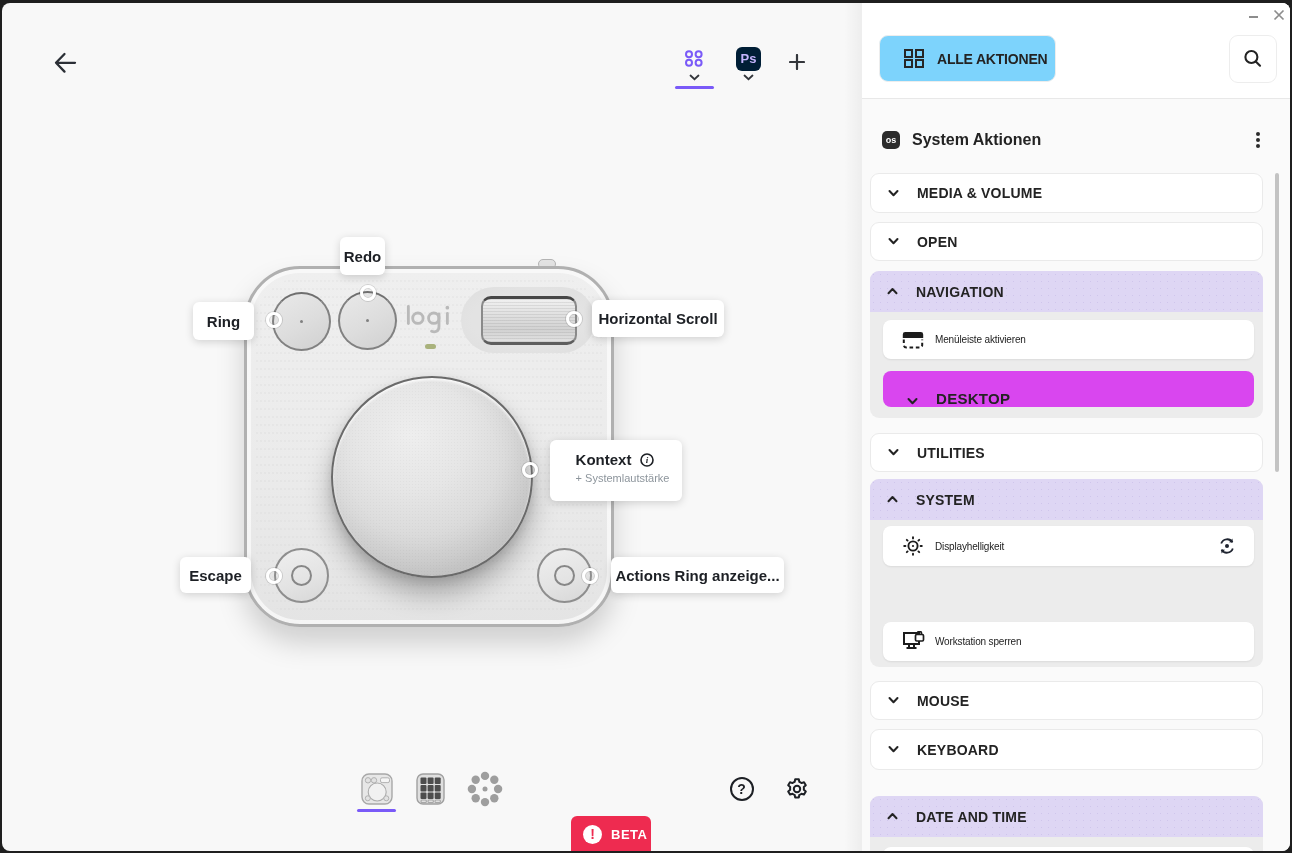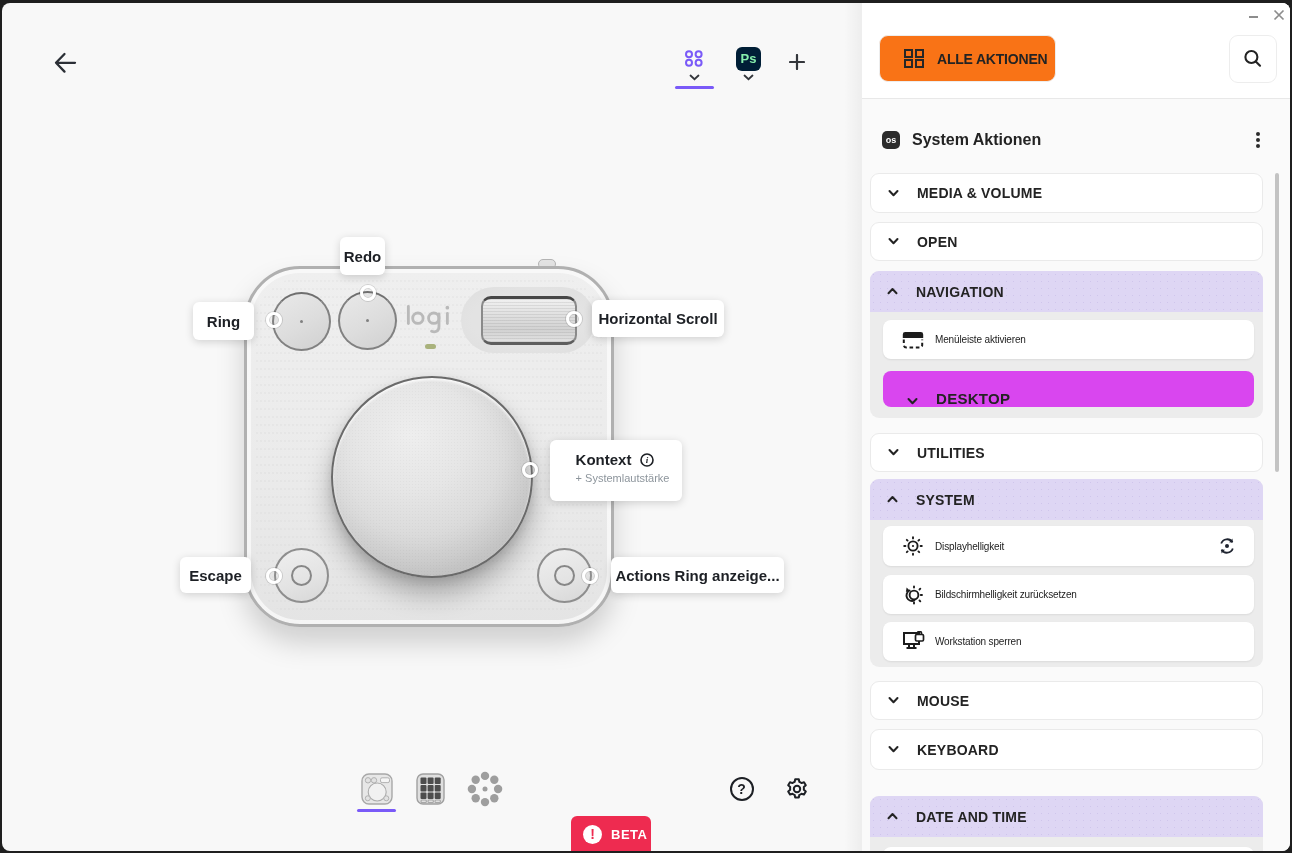--- a/index.html
+++ b/index.html
@@ -8,21 +8,21 @@
   .win { position:absolute; left:2px; top:3px; right:2px; bottom:2px;
          border-radius:8px; background:#f8f8f8; overflow:hidden; }
   .lay { position:absolute; left:-2px; top:-3px; width:1292px; height:853px; }
   .abs { position:absolute; }
 
   
   .panel { position:absolute; left:862px; top:0; width:430px; height:853px; background:#fafafa; }
   .pshadow { position:absolute; left:844px; top:0; width:18px; height:853px;
              background:linear-gradient(to right, rgba(0,0,0,0) 0%, rgba(0,0,0,0.045) 100%); }
   .phead { position:absolute; left:862px; top:0; width:430px; height:99px; background:#fff; border-bottom:1px solid #e8e8e8; }
-  .btn-alle { position:absolute; left:879px; top:35px; width:177px; height:47px; background:#f97316;
+  .btn-alle { position:absolute; left:879px; top:35px; width:177px; height:47px; background:#7dd3fc;
               border:1px solid #ededed; border-radius:9px; display:flex; align-items:center; }
   .btn-alle span { font-size:14px; font-weight:bold; letter-spacing:-0.2px; color:#232323; margin-left:13px; white-space:nowrap; }
   .btn-search { position:absolute; left:1229px; top:35px; width:48px; height:48px; background:#fff;
               border:1px solid #ededed; border-radius:9px; display:flex; align-items:center; justify-content:center; }
   .os-badge { position:absolute; left:882px; top:131px; width:18px; height:18px; background:#2b2b2b; border-radius:5px;
               color:#fff; font-size:9px; font-weight:bold; text-align:center; line-height:18px; }
   .ptitle { position:absolute; left:912px; top:131px; font-size:16px; font-weight:bold; color:#232323; }
   .kebab { position:absolute; left:1256px; top:132px; width:4px; height:4px; border-radius:50%; background:#2b2b2b;
            box-shadow:0 6px 0 #2b2b2b, 0 12px 0 #2b2b2b; }
 
@@ -116,21 +116,21 @@
           <circle cx="13.6" cy="4.2" r="3"></circle>
       <circle cx="4" cy="12.8" r="3"></circle>
           <circle cx="13.6" cy="12.8" r="3"></circle>
     </g>
   </svg>
   <svg class="abs" style="left:689px;top:74px" width="11" height="7" viewBox="0 0 11 7">
     <path d="M1.5 1.5 L5.5 5.2 L9.5 1.5" fill="none" stroke="#33363b" stroke-width="1.8" stroke-linecap="round"></path>
   </svg>
   <div class="abs undersel" style="left:675px;top:86px;width:39px;height:3px"></div>
 
-  <div class="abs" style="left:736px;top:47px;width:25px;height:24px;border-radius:6px;background:#001e36;color:#86efac;font-size:13px;font-weight:bold;text-align:center;line-height:24px;">Ps</div>
+  <div class="abs" style="left:736px;top:47px;width:25px;height:24px;border-radius:6px;background:#001e36;color:#c4b5fd;font-size:13px;font-weight:bold;text-align:center;line-height:24px;">Ps</div>
   <svg class="abs" style="left:743px;top:74px" width="11" height="7" viewBox="0 0 11 7">
     <path d="M1.5 1.5 L5.5 5.2 L9.5 1.5" fill="none" stroke="#33363b" stroke-width="1.8" stroke-linecap="round"></path>
   </svg>
 
   <svg class="abs" style="left:789px;top:54px" width="16" height="16" viewBox="0 0 16 16">
     <path d="M8 1 L8 15 M1 8 L15 8" stroke="#33363b" stroke-width="2.2" stroke-linecap="round"></path>
   </svg>
 
   <div class="bump"></div>
   <div class="dev">
@@ -334,35 +334,20 @@
       <svg style="position:absolute;right:18px" width="18" height="18" viewBox="0 0 18 18">
         <g fill="none" stroke="#1f2430" stroke-width="1.8">
           <path d="M3.2 6.5 A6.3 6.3 0 0 1 14.5 5.2"></path>
           <path d="M14.8 11.5 A6.3 6.3 0 0 1 3.5 12.8"></path>
         </g>
         <path d="M14.5 1.5 L14.7 5.4 L11 5.2 Z" fill="#1f2430"></path>
         <path d="M3.5 16.5 L3.3 12.6 L7 12.8 Z" fill="#1f2430"></path>
         <circle cx="9" cy="9" r="2" fill="#1f2430"></circle>
       </svg>
     </div>
-    <div class="item" style="top:96px;height:39px">
-      <svg class="lead" width="22" height="22" viewBox="0 0 22 22">
-        <circle cx="12" cy="11" r="4.4" fill="none" stroke="#1c1c1c" stroke-width="1.9"></circle>
-        <g stroke="#1c1c1c" stroke-width="1.9" stroke-linecap="round">
-          <path d="M12 2.4 L12 3.6"></path>
-              <path d="M20 11 L18.8 11"></path>
-          <path d="M17.5 5.5 L18.3 4.7"></path>
-              <path d="M17.5 16.5 L18.3 17.3"></path>
-          <path d="M12 18.4 L12 19.6"></path>
-        </g>
-        <path d="M7.6 6.5 A5.5 5.5 0 1 0 12.4 16.4" fill="none" stroke="#1c1c1c" stroke-width="1.9" stroke-linecap="round"></path>
-        <path d="M4.6 3.4 L7.9 6.8 L3.9 8.1 Z" fill="#1c1c1c"></path>
-      </svg>
-      <span class="tx">Bildschirmhelligkeit zurücksetzen</span>
-    </div>
     <div class="item" style="top:143px;height:39px">
       <svg class="lead" width="23" height="21" viewBox="0 0 23 21">
         <path d="M2 2 H17 V13 H2 Z M7 13 L7 16.5 M12 13 L12 16.5 M4.5 17 H14.5" fill="none" stroke="#1c1c1c" stroke-width="2"></path>
         <rect x="13.5" y="3.5" width="8" height="6.5" rx="1.2" fill="#fff" stroke="#1c1c1c" stroke-width="1.7"></rect>
         <path d="M15.5 3.5 V2.4 A2 2 0 0 1 19.5 2.4 V3.5" fill="none" stroke="#1c1c1c" stroke-width="1.7"></path>
       </svg>
       <span class="tx">Workstation sperren</span>
     </div>
   </div>
 

